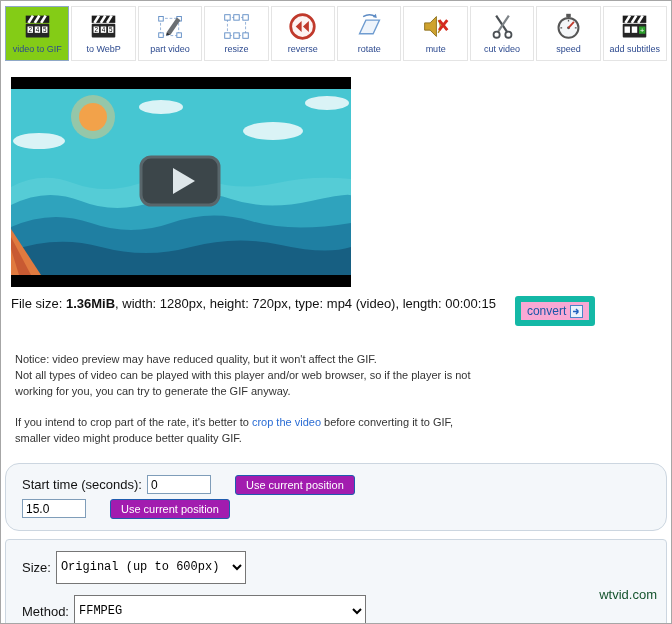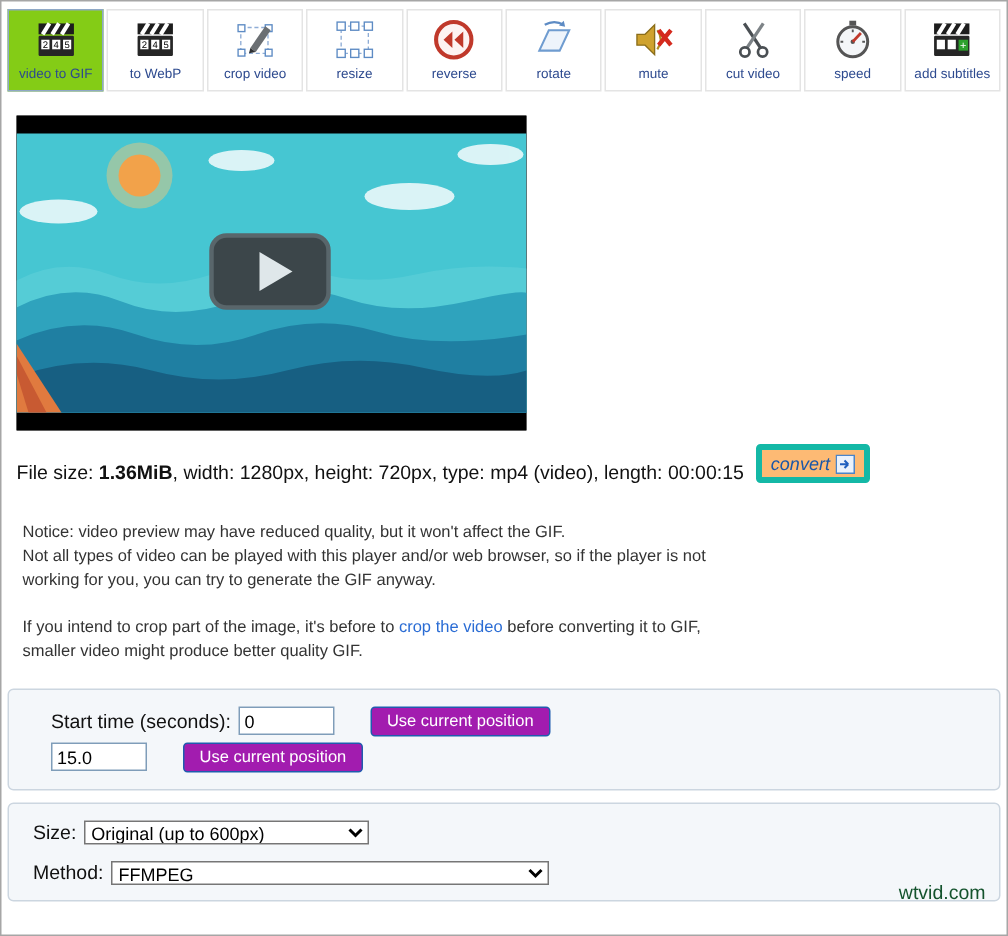--- a/index.html
+++ b/index.html
@@ -37,52 +37,51 @@
     margin: 12px 0 0 10px;
     width: 340px; height: 210px;
     background: #000;
     cursor: pointer;
   }
   .video-wrap svg { display:block; width: 340px; height: 210px; }
   
   .fileinfo {
     margin: 9px 0 0 10px;
     font-size: 13px; color: #111;
-    display: flex; align-items: flex-end; gap: 8px;
+    display: flex; align-items: flex-start; gap: 19px;
   }
   .convert-mini {
     display: inline-flex; align-items: center; gap: 4px;
     font-size: 12px; color: #1a57a8;
-    background: #fdba74;
-    border: 4px solid #14b8a6;
+    background: #f9a8d4;
+    border: 6px solid #14b8a6;
     border-radius: 3px;
     padding: 2px 6px;
     cursor: pointer;
-    font-style: italic;
   }
   
   .notice {
     margin: 26px 0 0 14px;
     width: 460px;
     font-size: 11px; color: #333; line-height: 1.45;
   }
   .crop-hint {
     margin: 15px 0 0 14px;
     width: 460px;
     font-size: 11px; color: #333; line-height: 1.45;
   }
   .crop-hint a { color: #2a6cd4; text-decoration: none; cursor: pointer; }
   
   .panel {
     margin: 0 4px;
     border: 1px solid #ccd6e0;
     background: #f4f7fa;
     border-radius: 4px;
   }
-  .panel.time { margin-top: 16px; padding: 7px 28px; }
+  .panel.time { margin-top: 16px; padding: 7px 16px; border-radius: 14px; }
   .panel.opts { margin-top: 8px; padding: 11px 16px 10px 16px; }
   .row { display: flex; align-items: center; margin: 4px 0; font-size: 13px; color: #111; }
   .row.opt { margin: 0 0 11px 0; }
   .row.opt:last-child { margin-bottom: 0; }
   .row label { margin-right: 5px; }
   .time-input {
     width: 64px; height: 19px;
     border: 1px solid #7f9db9;
     font-size: 12px; padding: 1px 3px;
     font-family: "Liberation Sans", sans-serif;
@@ -93,23 +92,23 @@
     background: #a21caf; color: #fff;
     border: 1px solid #1f5cae;
     border-radius: 3px;
     font-size: 11px;
     padding: 3px 10px;
     cursor: pointer;
     font-family: "Liberation Sans", sans-serif;
     text-align: right;
   }
   select {
-    font-size: 12px; height: 16px;
+    font-size: 12px; height: 33px;
     border: 1px solid #767676; background: #fff;
-    font-family: Liberation Sans, sans-serif;
+    font-family: Liberation Mono, monospace;
   }
   .sel-size { width: 190px; }
   .sel-fps { width: 154px; }
   .sel-method { width: 292px; }
   .watermark {
     position: absolute; right: 14px; bottom: 21px;
     font-size: 13px; color: #14532d;
   }
 </style>
 </head>
@@ -167,21 +166,21 @@
         <svg viewBox="0 0 32 32" width="29" height="29">
             <rect x="5" y="7" width="20" height="19" fill="none" stroke="#8fadd6" stroke-dasharray="3 2"></rect>
             <rect x="3" y="5" width="5" height="5" fill="#fff" stroke="#5d8bc4"></rect>
             <rect x="23" y="5" width="5" height="5" fill="#fff" stroke="#5d8bc4"></rect>
             <rect x="3" y="23" width="5" height="5" fill="#fff" stroke="#5d8bc4"></rect>
             <rect x="23" y="23" width="5" height="5" fill="#fff" stroke="#5d8bc4"></rect>
             <path d="M12 22 L23 6 L27 9 L16 25 Z" fill="#6b6f73"></path>
             <path d="M12 22 L16 25 L11 26 Z" fill="#2f3133"></path>
           </svg>
       </span>
-      <span class="tl">crop video</span>
+      <span class="tl">part video</span>
     </button>
 
     <button class="tb">
       <span class="ic">
         <svg viewBox="0 0 32 32" width="29" height="29">
             <rect x="6" y="6" width="20" height="20" fill="none" stroke="#8fadd6" stroke-dasharray="3 2"></rect>
             <rect x="3" y="3" width="6" height="6" fill="#fff" stroke="#5d8bc4"></rect>
             <rect x="23" y="3" width="6" height="6" fill="#fff" stroke="#5d8bc4"></rect>
             <rect x="3" y="23" width="6" height="6" fill="#fff" stroke="#5d8bc4"></rect>
             <rect x="23" y="23" width="6" height="6" fill="#fff" stroke="#5d8bc4"></rect>
@@ -309,21 +308,21 @@
         </svg>
     </button>
   </div>
 
   <div class="notice">
     <div>Notice: video preview may have reduced quality, but it won't affect the GIF.</div>
     <div>Not all types of video can be played with this player and/or web browser, so if the player is not working for you, you can try to generate the GIF anyway.</div>
   </div>
 
   <div class="crop-hint">
-    <span>If you intend to crop part of the image, it's before to </span><a>crop the video</a><span> before converting it to GIF, smaller video might produce better quality GIF.</span>
+    <span>If you intend to crop part of the rate, it's better to </span><a>crop the video</a><span> before converting it to GIF, smaller video might produce better quality GIF.</span>
   </div>
 
   <div class="panel time">
     <div class="row">
       <label>Start time (seconds):</label>
       <input class="time-input" type="text" value="0" style="">
       <button class="blue-btn">Use current position</button>
     </div>
     <div class="row">
       <input class="time-input" type="text" value="15.0" style="">

